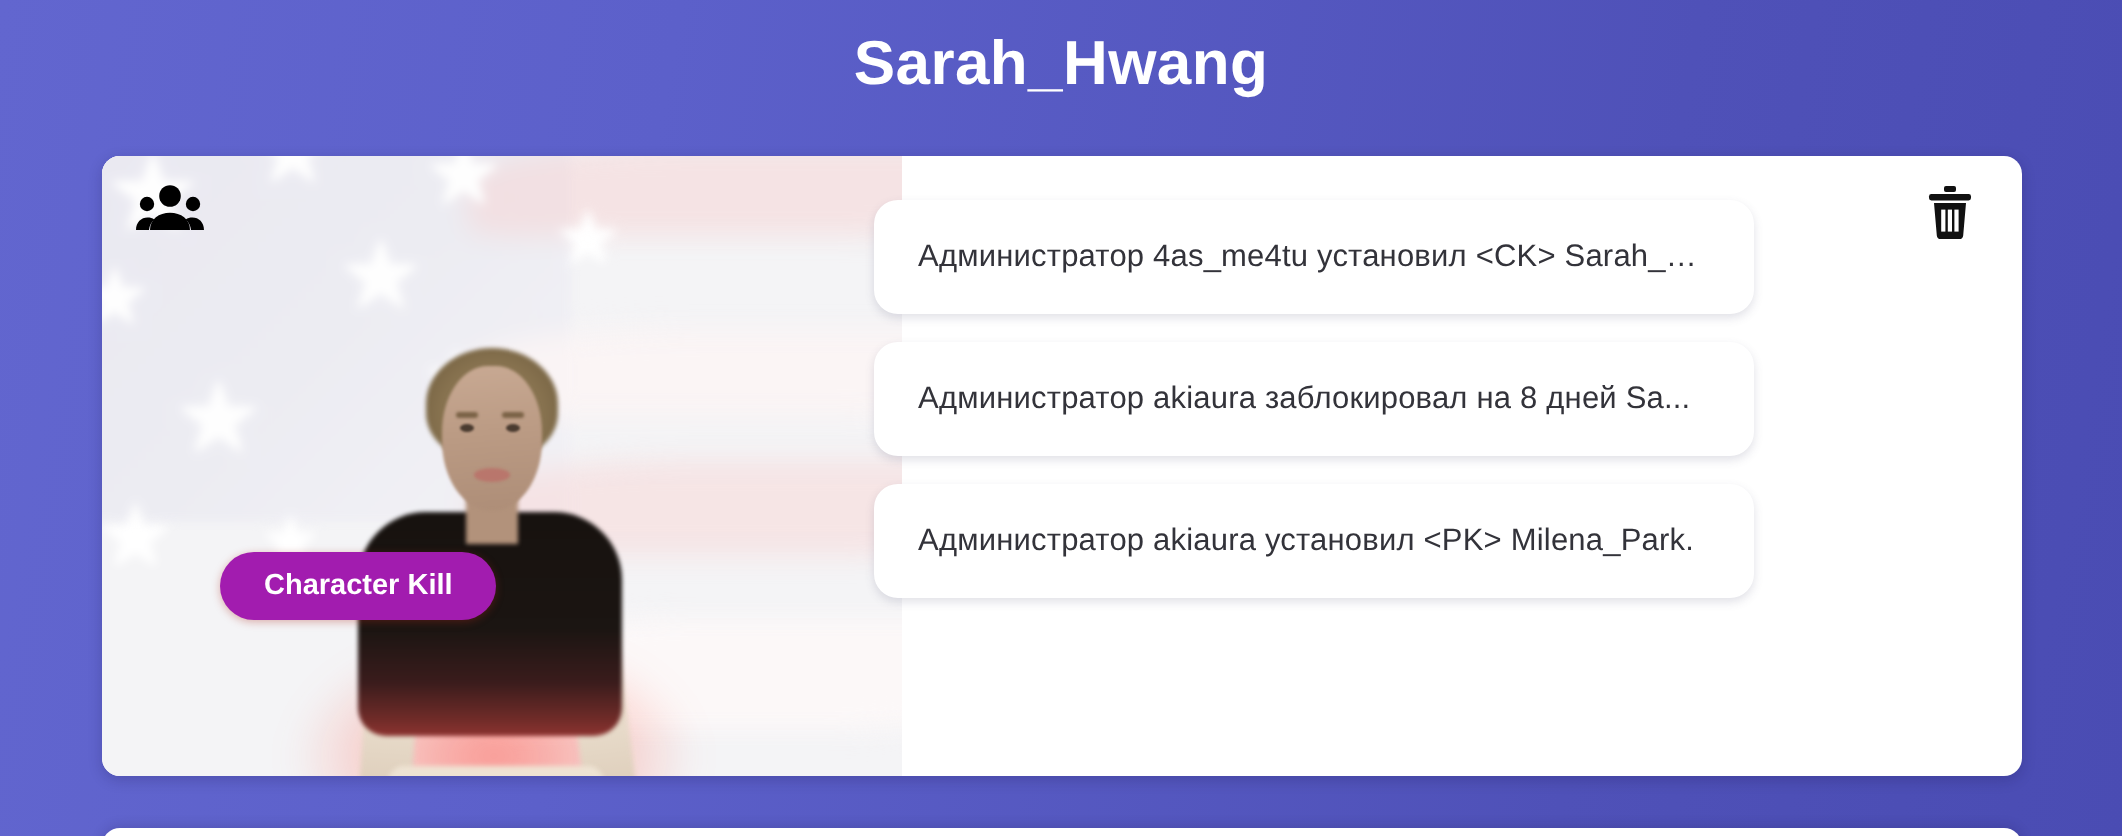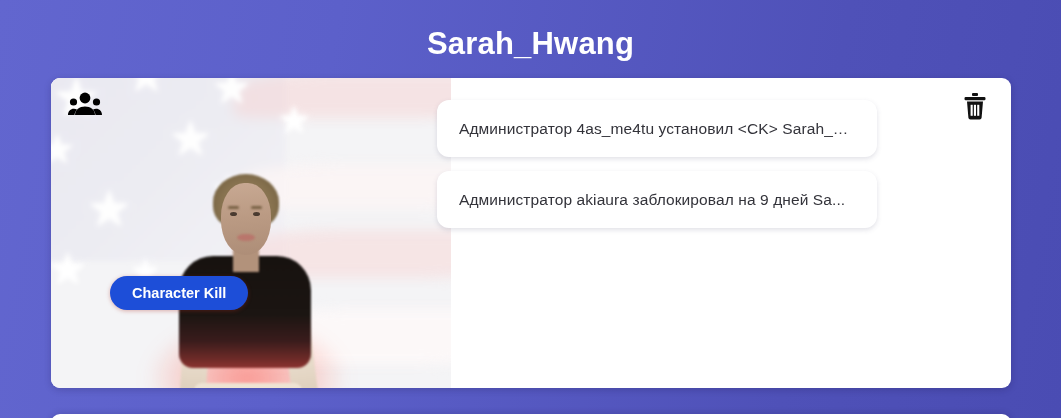--- a/index.html
+++ b/index.html
@@ -14,21 +14,21 @@
     font-family: "Liberation Sans", sans-serif;
     background: linear-gradient(100deg, #6266cf 0%, #5c60ca 30%, #4f51b8 75%, #4a4cb3 100%);
     position: relative;
   }
 
   
   .page-header {
     width: 100%;
     height: 62px;
     display: flex;
-    align-items: flex-end;
+    align-items: center;
     justify-content: center;
     padding-top: 1px;
   }
   .page-title {
     color: #ffffff;
     font-size: 31px;
     font-weight: bold;
     letter-spacing: 0.2px;
     line-height: 36px;
   }
@@ -153,21 +153,21 @@
     z-index: 6;
   }
 
   
   .kill-badge {
     position: absolute;
     left: 59px;
     top: 198px;
     height: 34px;
     padding: 4px 22px;
-    background: #1d4ed8;
+    background: #a21caf;
     border-radius: 19px;
     display: flex;
     align-items: center;
     justify-content: center;
     color: #ffffff;
     font-size: 14.5px;
     font-weight: bold;
     z-index: 7;
     box-shadow: 0 1px 4px rgba(170,40,30,.35);
   }
@@ -295,19 +295,22 @@
       <rect x="10.9" y="12.8" width="2.1" height="11" fill="#fff"></rect>
       <rect x="14.2" y="12.8" width="2.1" height="11" fill="#fff"></rect>
     </svg>
   </div>
 
   <div class="log-list">
     <div class="log-item">
       <span class="log-text">Администратор 4as_me4tu установил &lt;CK&gt; Sarah_H...</span>
     </div>
     <div class="log-item">
-      <span class="log-text">Администратор akiaura заблокировал на 9 дней Sa...</span>
+      <span class="log-text">Администратор akiaura заблокировал на 8 дней Sa...</span>
+    </div>
+    <div class="log-item">
+      <span class="log-text">Администратор akiaura установил &lt;PK&gt; Milena_Park.</span>
     </div>
   </div>
 
 </div>
 
 <div class="card-next"></div>
 
 </body></html>

